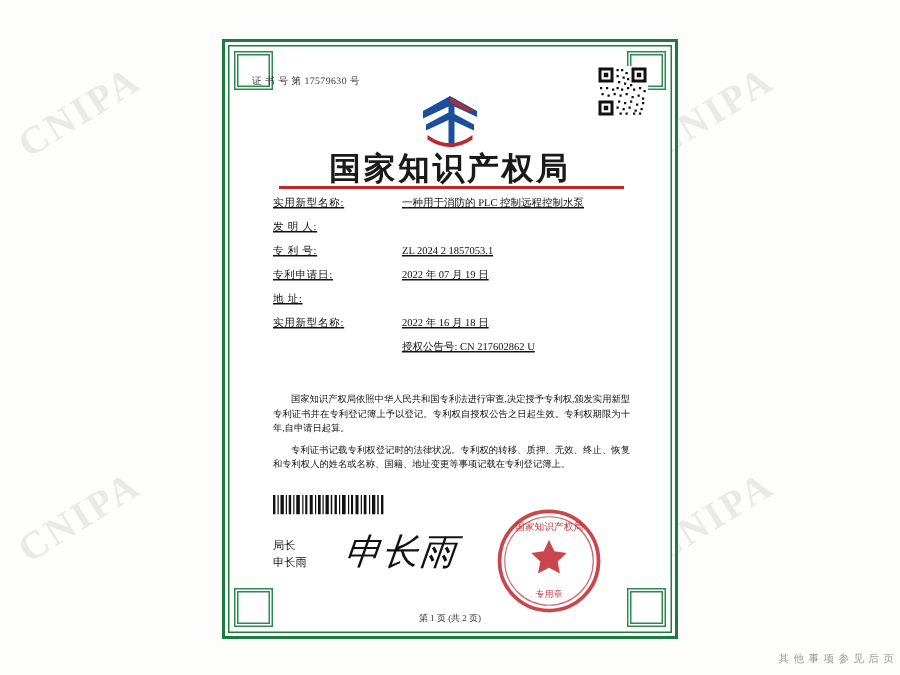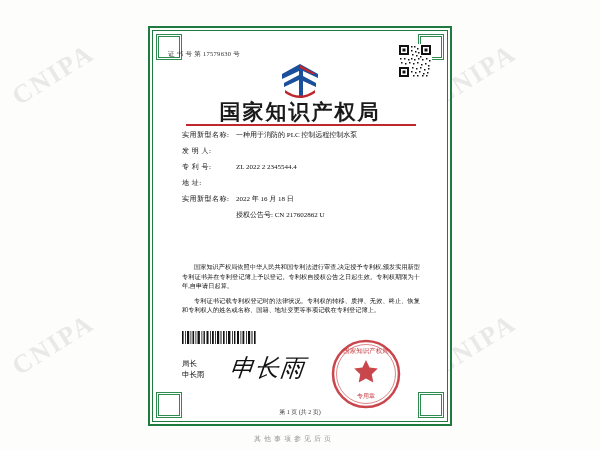--- a/index.html
+++ b/index.html
@@ -80,26 +80,26 @@
     position:absolute;left:186px;top:124px;width:230px;height:2px;
     background:#c0272d;
   }
 
   
   .fields{
     position:absolute;left:182px;top:131px;width:240px;
     font-size:7px;color:#111;line-height:1.35;
     font-family:"Liberation Serif", serif;
   }
-  .row{display:flex;margin-bottom:6.5px;}
+  .row{display:flex;margin-bottom:6.5px;text-decoration:underline;}
   .lbl{
     width:54px;flex:0 0 54px;
     letter-spacing:.5px;
   }
-  .val{flex:1;word-break:break-all;}
+  .val{flex:1;word-break:break-all;margin-left:32px;}
 
   
   .paras{
     position:absolute;left:182px;top:262px;width:238px;
     font-size:6.2px;color:#111;line-height:1.55;
     text-align:justify;
     font-family:"Liberation Serif", serif;
   }
   .paras p{margin:0 0 5px 0;text-indent:12px;}
 
@@ -123,21 +123,21 @@
   }
   .seal{
     position:absolute;left:330px;top:338px;width:72px;height:72px;
   }
   .footer{
     position:absolute;left:0;right:0;top:408px;text-align:center;
     font-size:6px;color:#333;
     font-family:"Liberation Serif", serif;
   }
   .bottom-note{
-    position:absolute;left:0;right:12px;top:434px;text-align:center;
+    position:absolute;left:0;right:1px;top:434px;text-align:right;
     font-size:7px;color:#9a9a9a;letter-spacing:3px;
     font-family:"Liberation Serif", serif;
   }
 </style>
 </head>
 <body>
 
 <div id="cert">
 
   <div class="watermark wm1">CNIPA</div>
@@ -229,21 +229,25 @@
   <div class="fields">
     <div class="row">
       <div class="lbl">实用新型名称:</div>
       <div class="val">一种用于消防的 PLC 控制远程控制水泵</div>
     </div>
     <div class="row">
       <div class="lbl">发 明 人:</div>
     </div>
     <div class="row">
       <div class="lbl">专 利 号:</div>
-      <div class="val">ZL 2022 2 2345544.4</div>
+      <div class="val">ZL 2024 2 1857053.1</div>
+    </div>
+    <div class="row">
+      <div class="lbl">专利申请日:</div>
+      <div class="val">2022 年 07 月 19 日</div>
     </div>
     <div class="row">
       <div class="lbl">地 址:</div>
     </div>
     <div class="row">
       <div class="lbl">实用新型名称:</div>
       <div class="val">2022 年 16 月 18 日</div>
     </div>
     <div class="row">
       <div class="lbl"></div>

